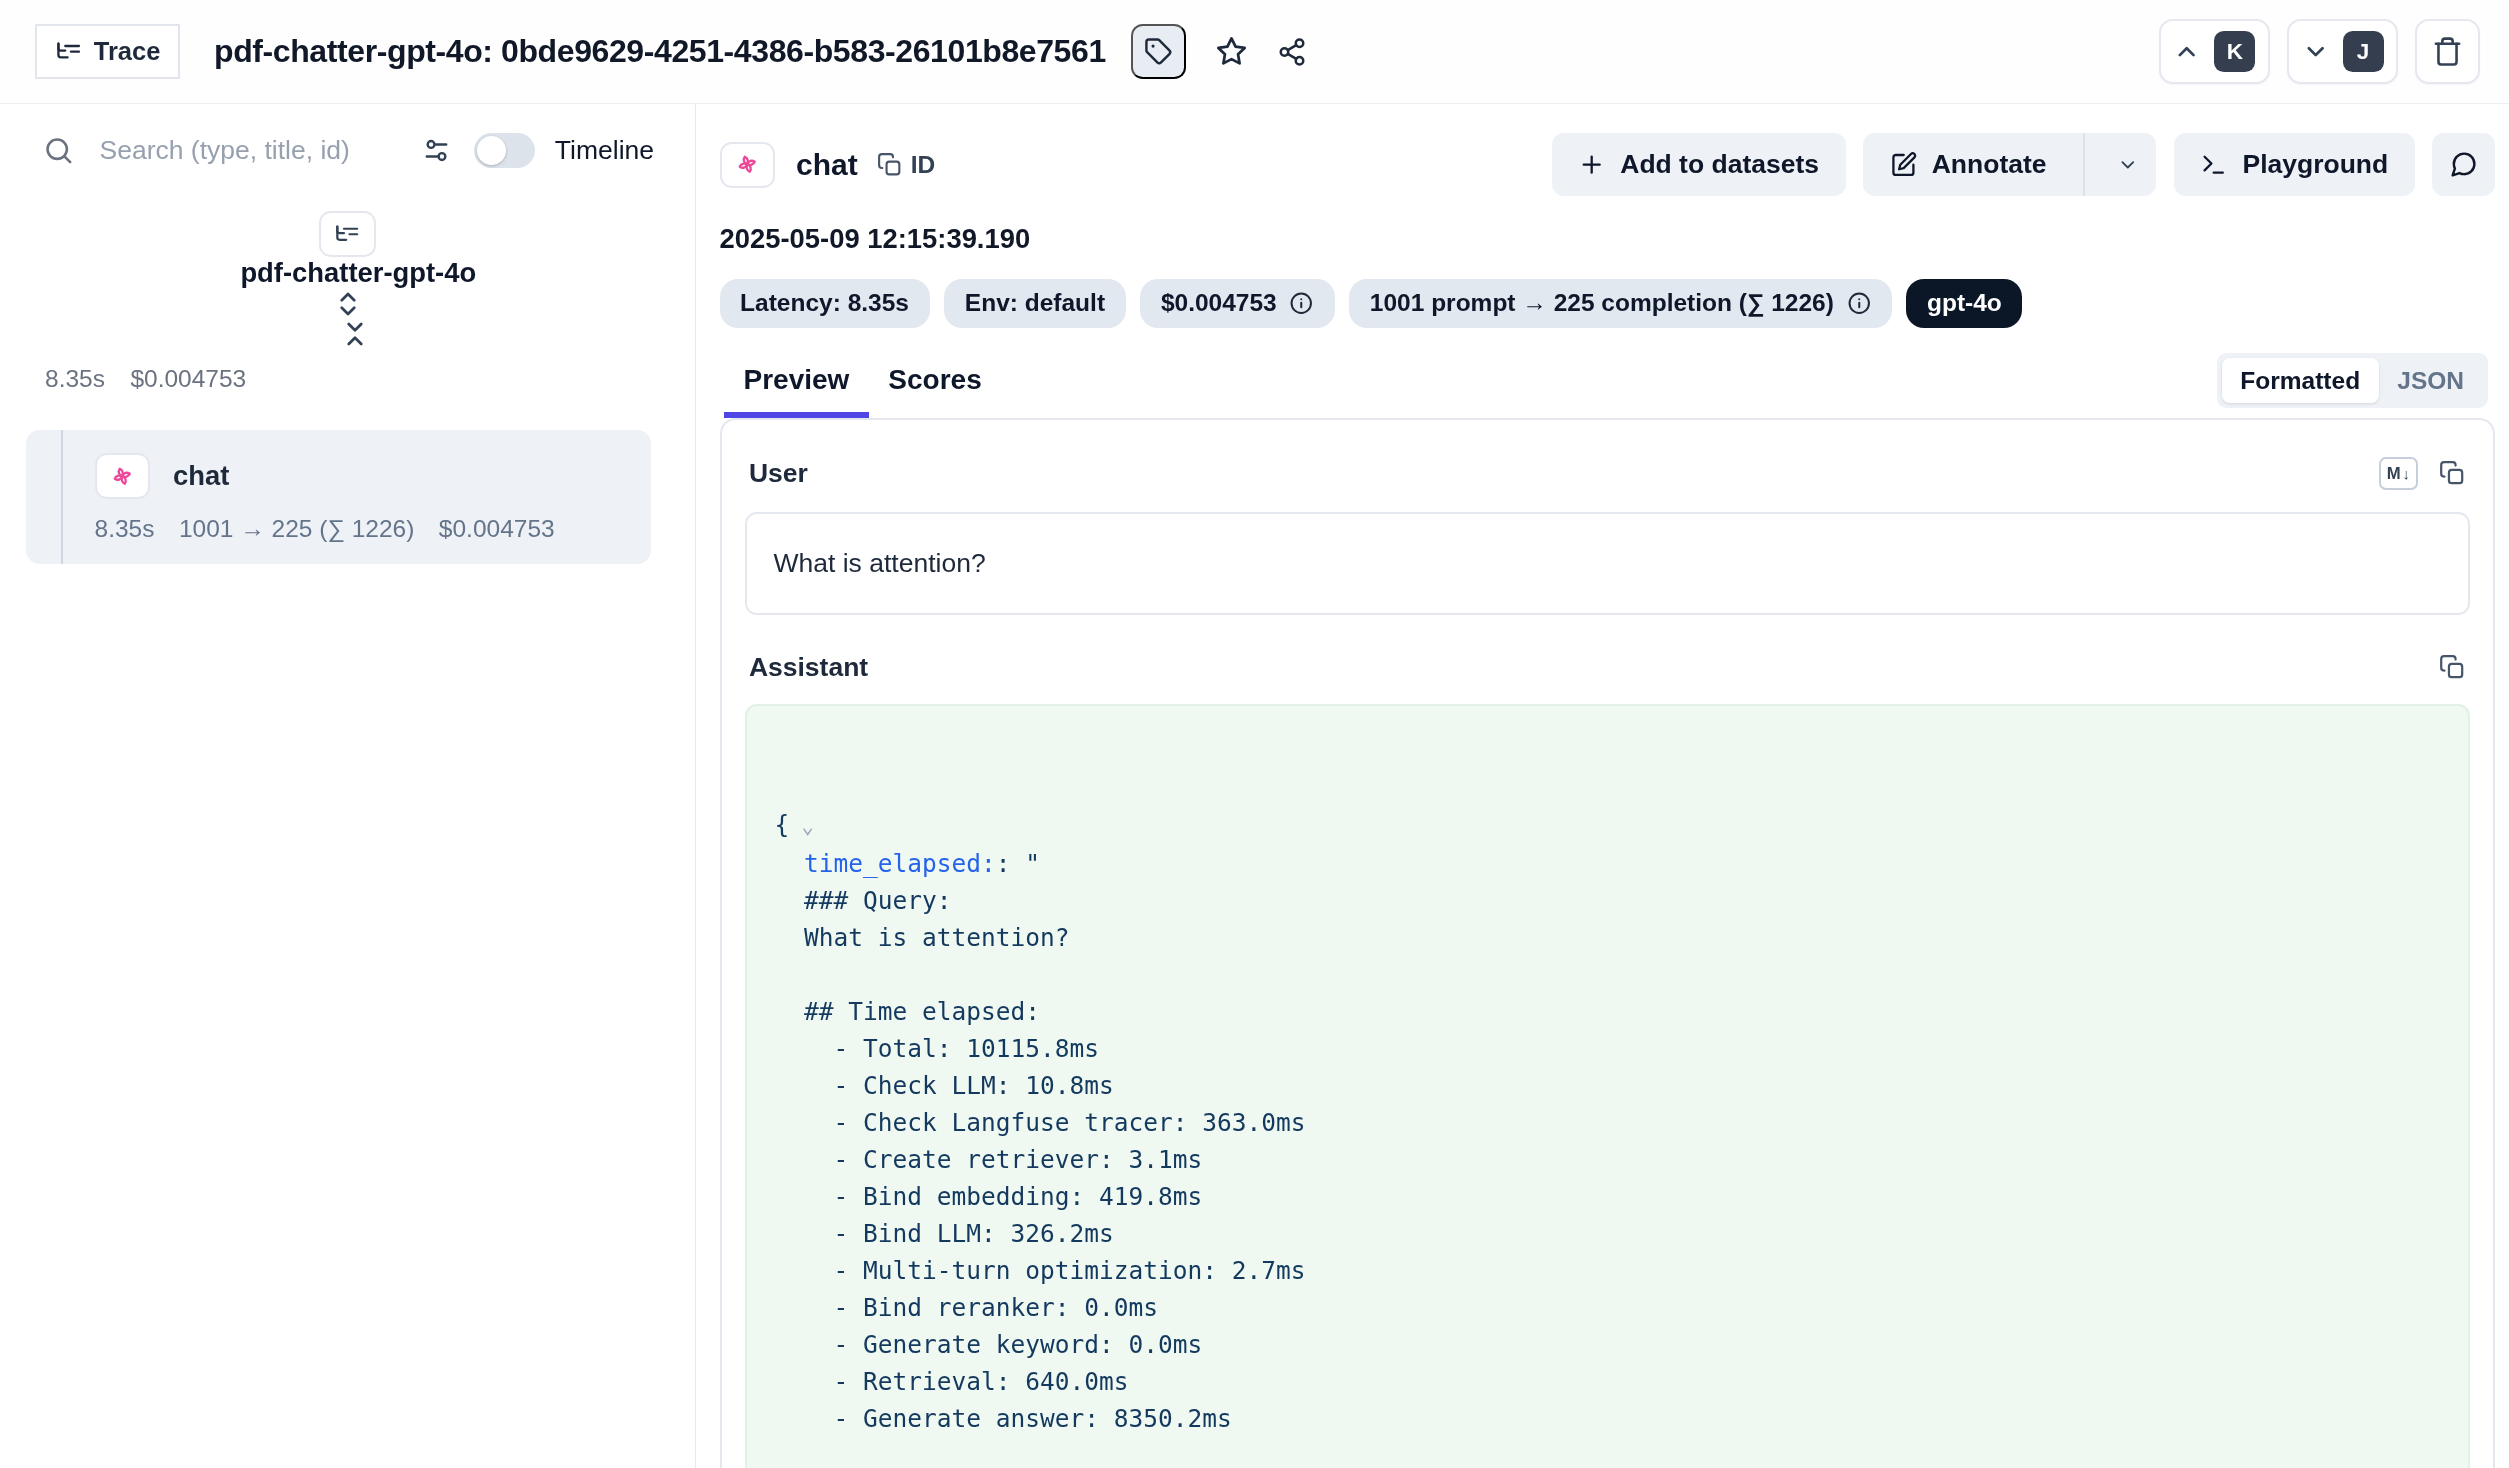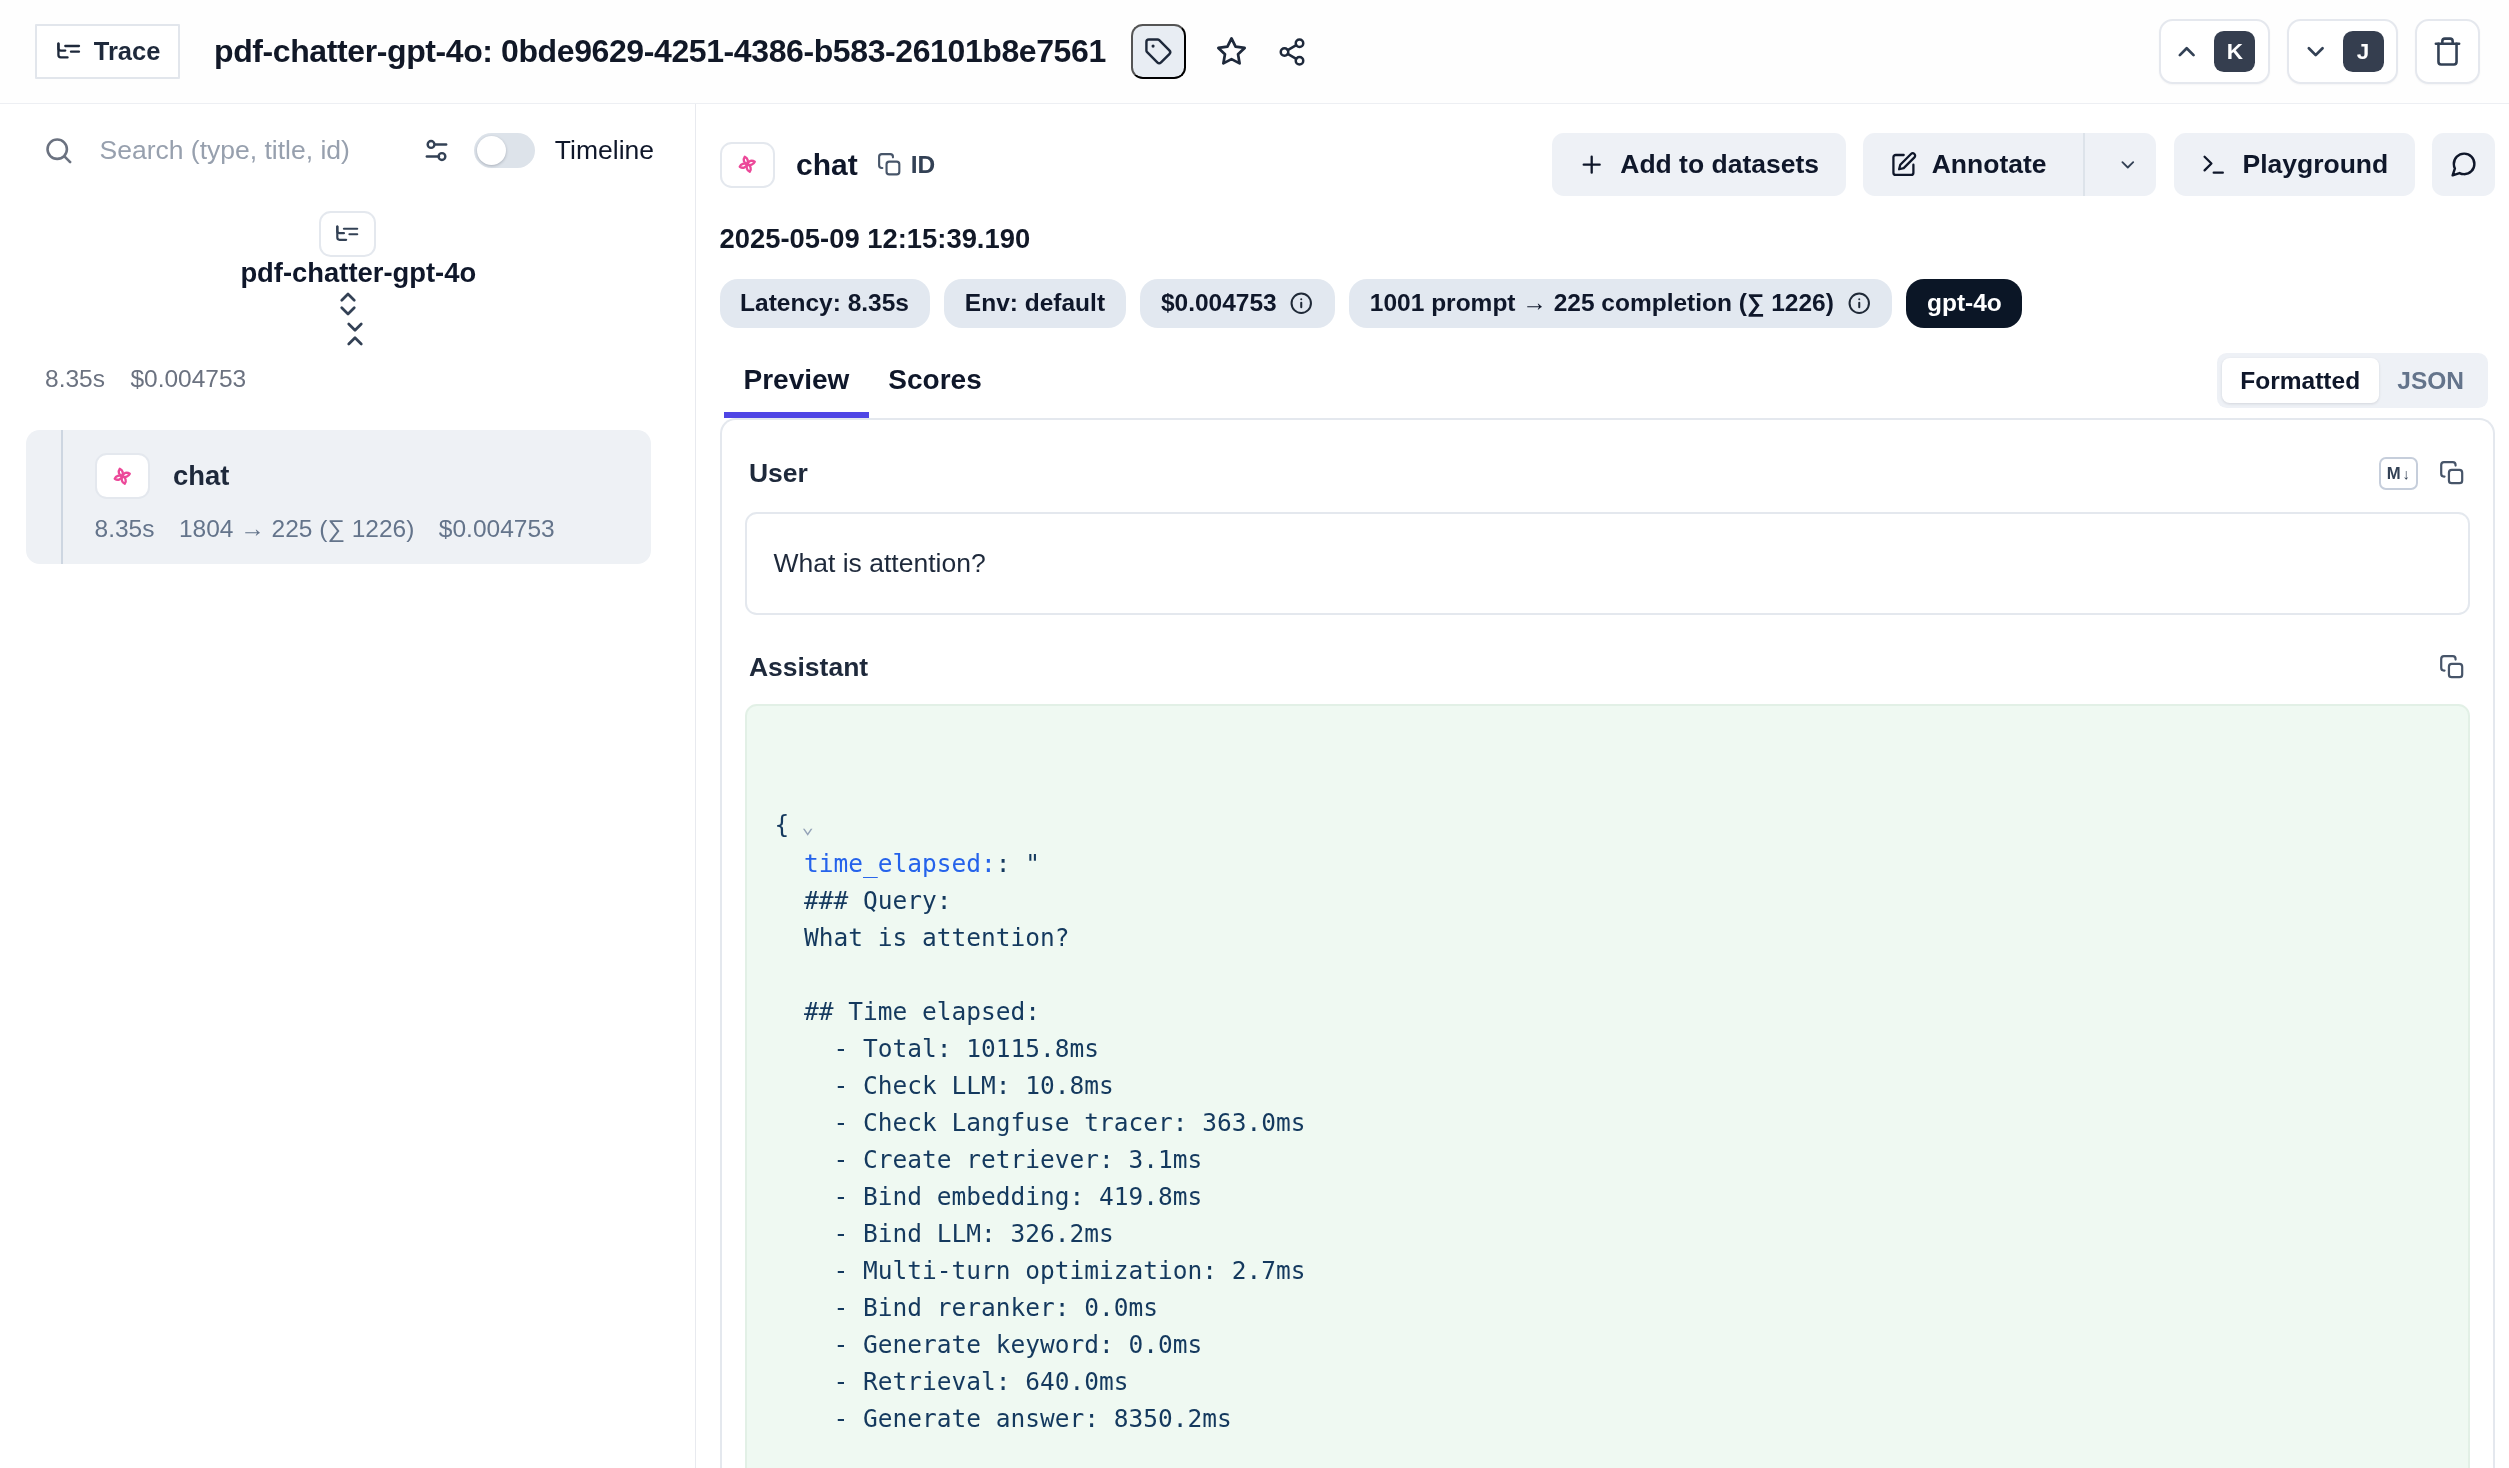--- a/index.html
+++ b/index.html
@@ -249,21 +249,21 @@
               <path d="M12 12c-3.2-1.2-4.1-4.1-2.2-6.8 2.6 1.1 3.4 4 2.2 6.8z" transform="rotate(90 12 12)"></path>
               <path d="M12 12c-3.2-1.2-4.1-4.1-2.2-6.8 2.6 1.1 3.4 4 2.2 6.8z" transform="rotate(180 12 12)"></path>
               <path d="M12 12c-3.2-1.2-4.1-4.1-2.2-6.8 2.6 1.1 3.4 4 2.2 6.8z" transform="rotate(270 12 12)"></path>
             </svg>
           </span>
         </span>
         <span class="sel-name">chat</span>
       </div>
       <div class="sel-row2">
         <span>8.35s</span>
-        <span>1804 → 225 (∑ 1226)</span>
+        <span>1001 → 225 (∑ 1226)</span>
         <span>$0.004753</span>
       </div>
     </div>
   </aside>
 
   <section class="main">
 
     <div class="main-head">
       <span class="node-badge" style="width:55px">
         <span class="pink">

